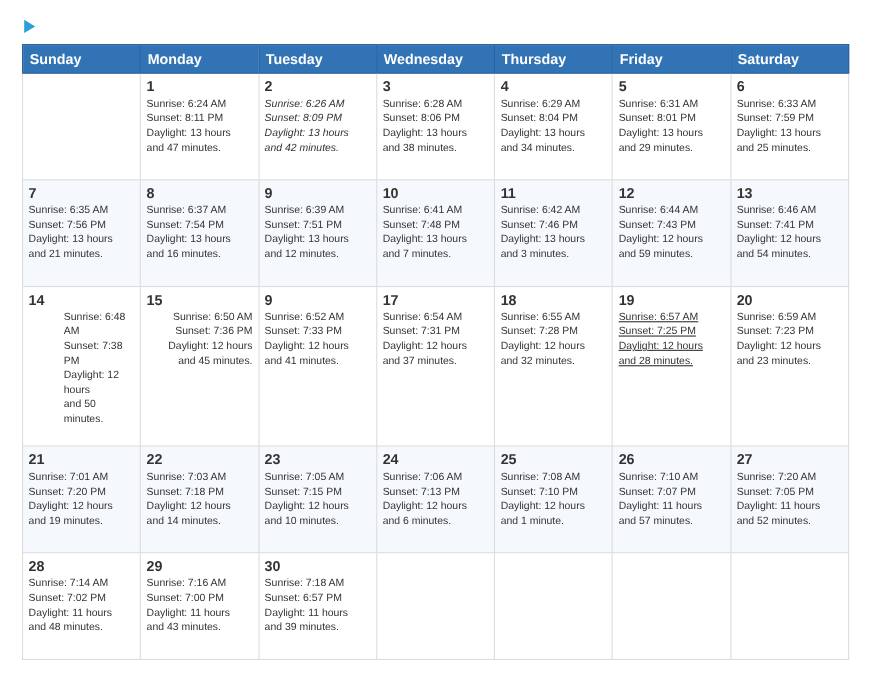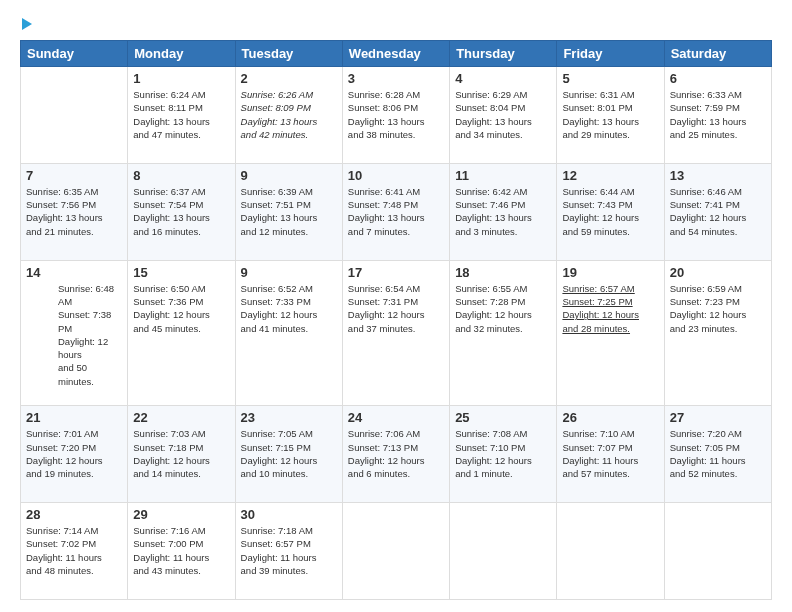--- a/index.html
+++ b/index.html
@@ -238,21 +238,21 @@
         <tr>
           <td>
             <span class="day-num">14</span>
             <div class="day-info" style="white-space: pre-line; margin-left: 32px;">Sunrise: 6:48 AM
 Sunset: 7:38 PM
 Daylight: 12 hours
 and 50 minutes.</div>
           </td>
           <td>
             <span class="day-num">15</span>
-            <div class="day-info" style="white-space: pre-line;">Sunrise: 6:50 AM
+            <div class="day-info" style="white-space: pre-line; text-align: right;">Sunrise: 6:50 AM
 Sunset: 7:36 PM
 Daylight: 12 hours
 and 45 minutes.</div>
           </td>
           <td>
             <span class="day-num">9</span>
             <div class="day-info" style="white-space: pre-line;">Sunrise: 6:52 AM
 Sunset: 7:33 PM
 Daylight: 12 hours
 and 41 minutes.</div>

